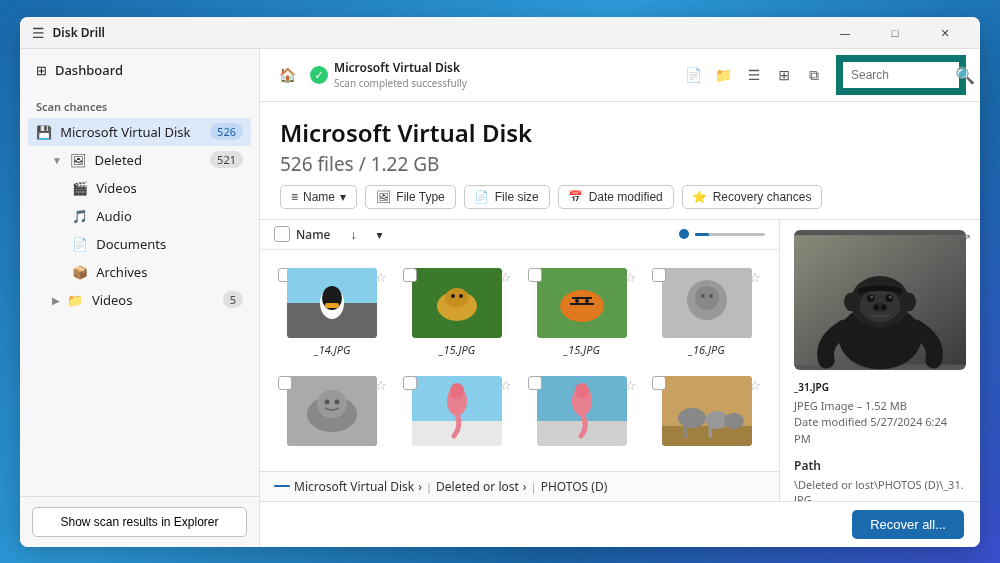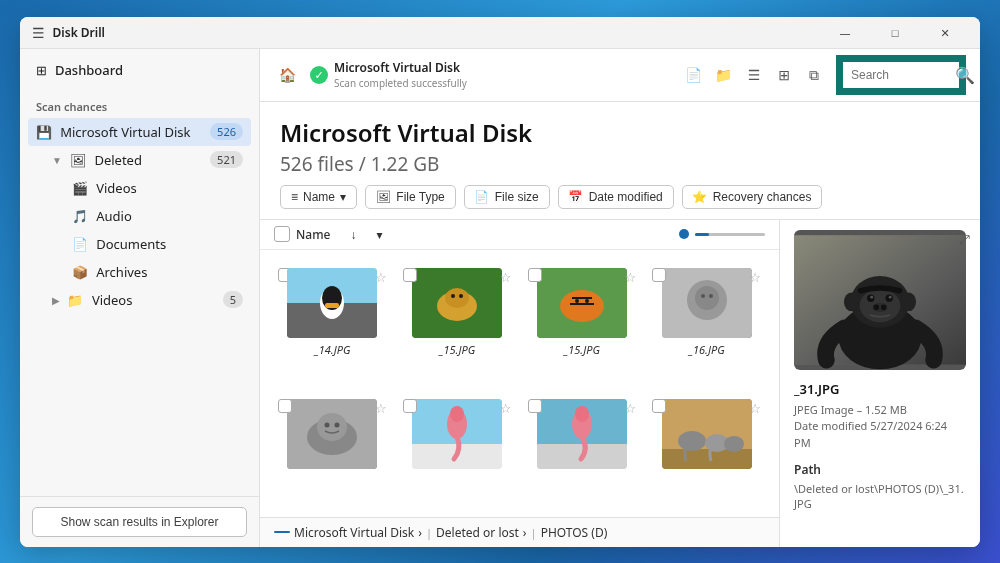--- a/index.html
+++ b/index.html
@@ -132,21 +132,21 @@
       border-top: 1px solid #e0e0e0;
     }
     .sidebar-bottom button {
       width: 100%;
       padding: 7px 0;
       font-size: 12px;
       background: #fff;
       border: 1px solid #c0c0c0;
       border-radius: 5px;
       cursor: pointer;
-      color: #404040;
+      color: #000000;
     }
     .expand-arrow {
       font-size: 10px;
       color: #888;
     }
     
     .main-area {
       flex: 1;
       display: flex;
       flex-direction: column;
@@ -404,21 +404,21 @@
       height: 140px;
       border-radius: 6px;
       overflow: hidden;
       background: #555;
       display: flex;
       align-items: center;
       justify-content: center;
       margin-bottom: 10px;
     }
     .detail-filename {
-      font-size: 13px;
+      font-size: 10px;
       font-weight: 600;
       color: #111;
       margin-bottom: 4px;
     }
     .detail-meta {
       font-size: 11px;
       color: #666;
       line-height: 1.5;
       margin-bottom: 10px;
     }
@@ -831,15 +831,18 @@
             <span>JPEG Image – 1.52 MB</span><br>
             <span>Date modified 5/27/2024 6:24 PM</span>
           </div>
 
           <div class="detail-section">Path</div>
           <div class="detail-path">\Deleted or lost\PHOTOS (D)\_31.JPG</div>
 
         </div>
       </div>
 
+      <div class="bottom-bar">
+        <button class="recover-btn">Recover all...</button>
+      </div>
     </div>
   </div>
 </div>
 
 </body></html>

